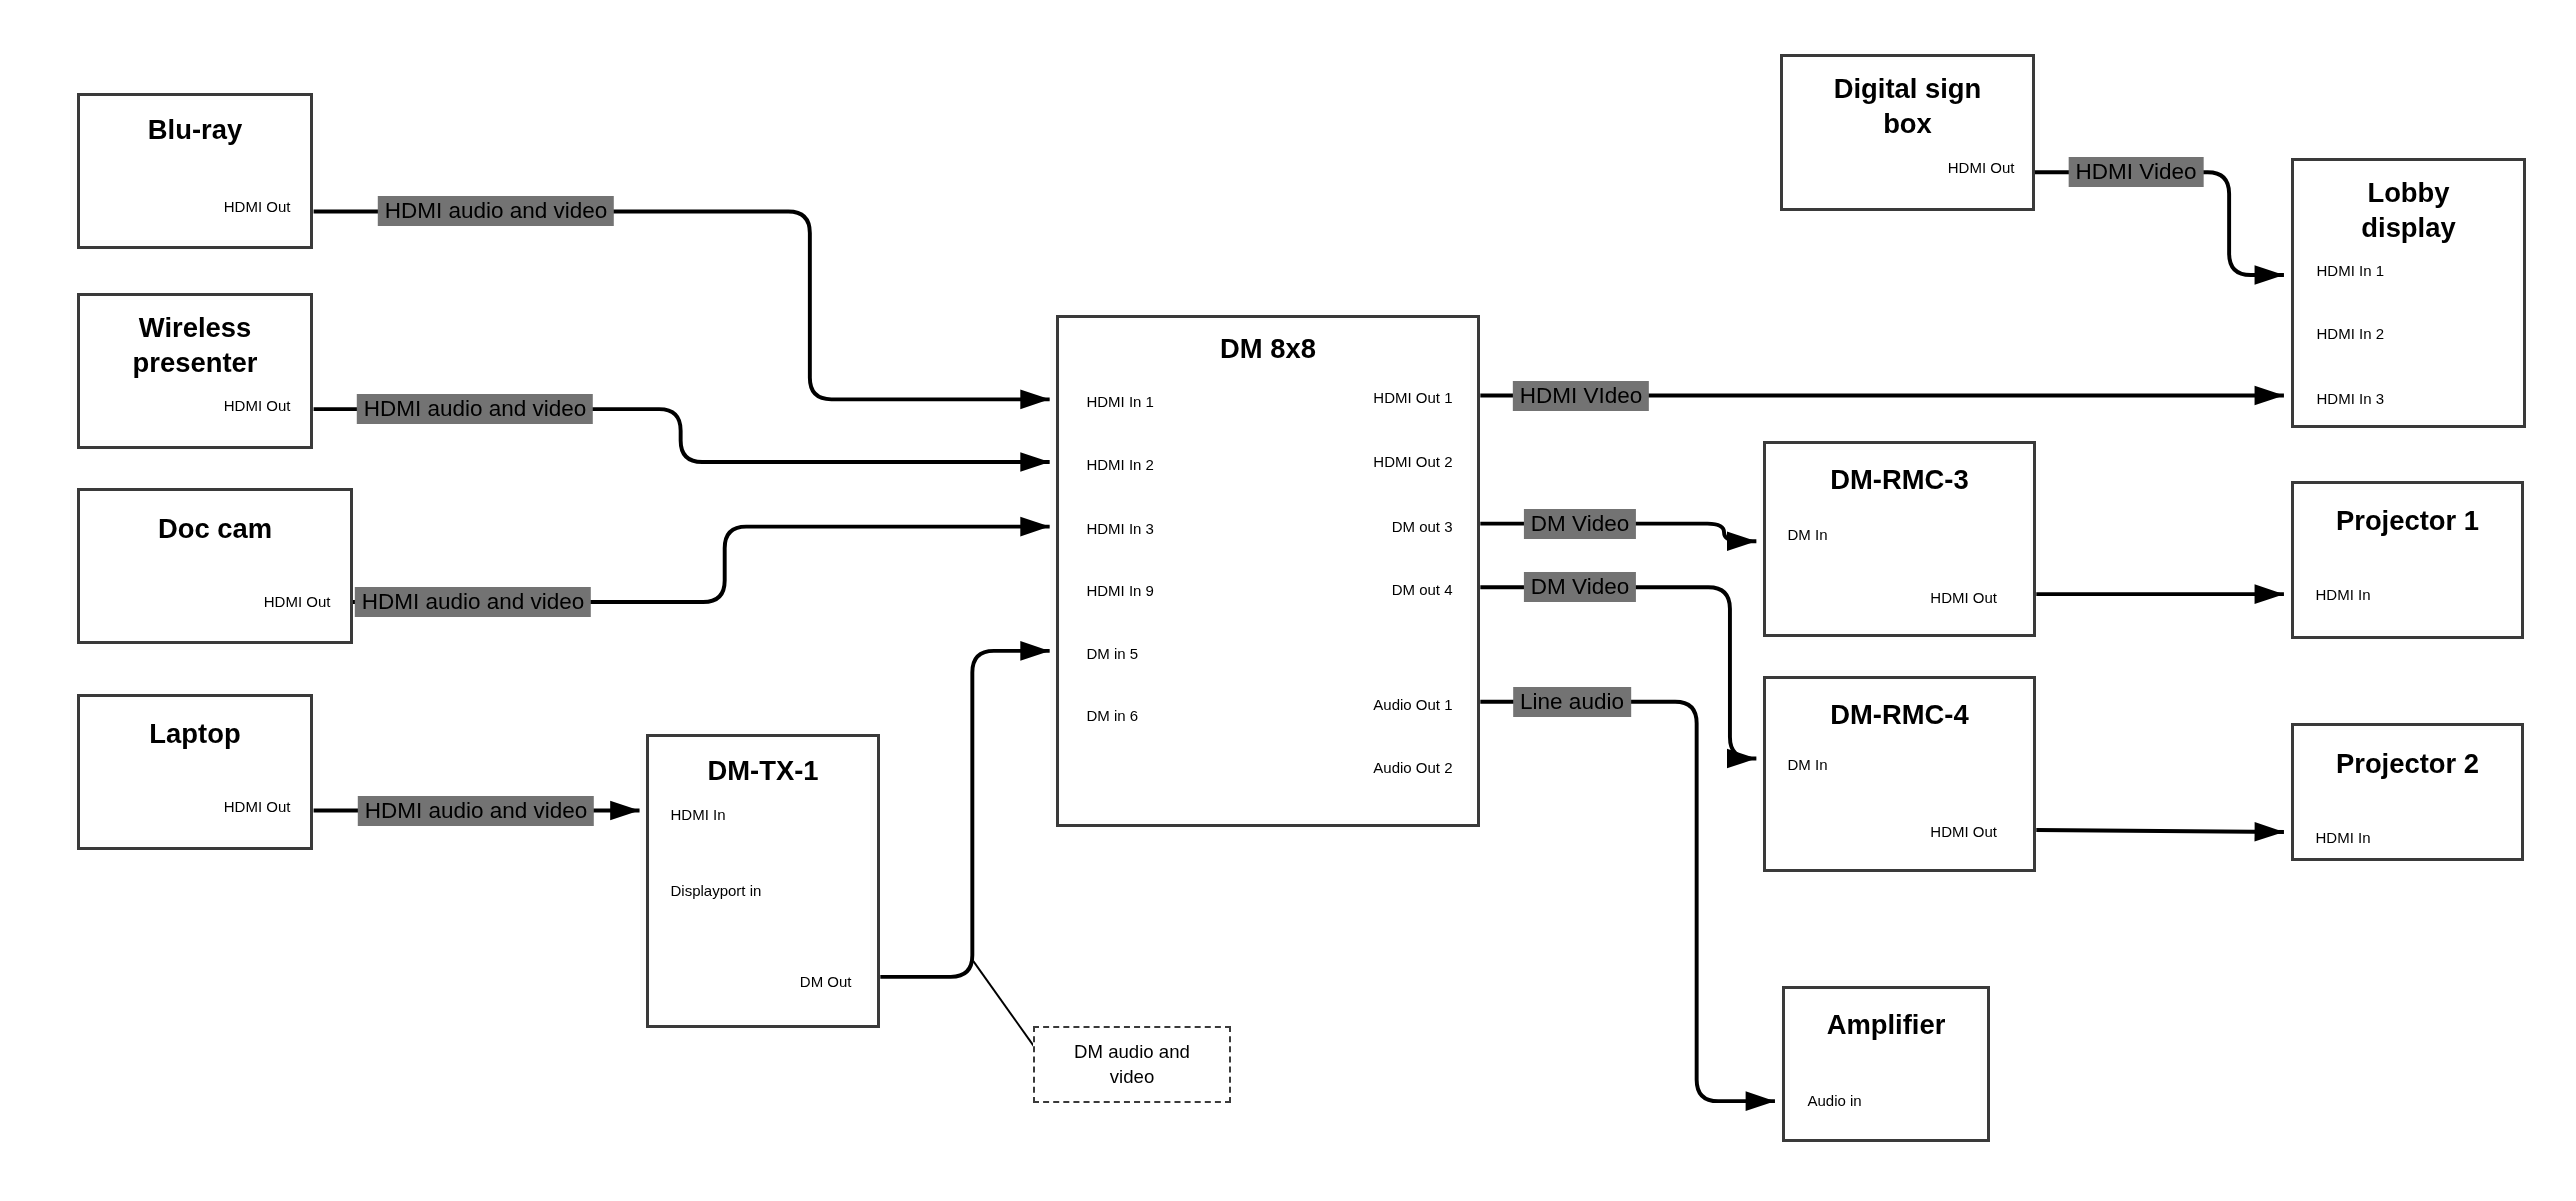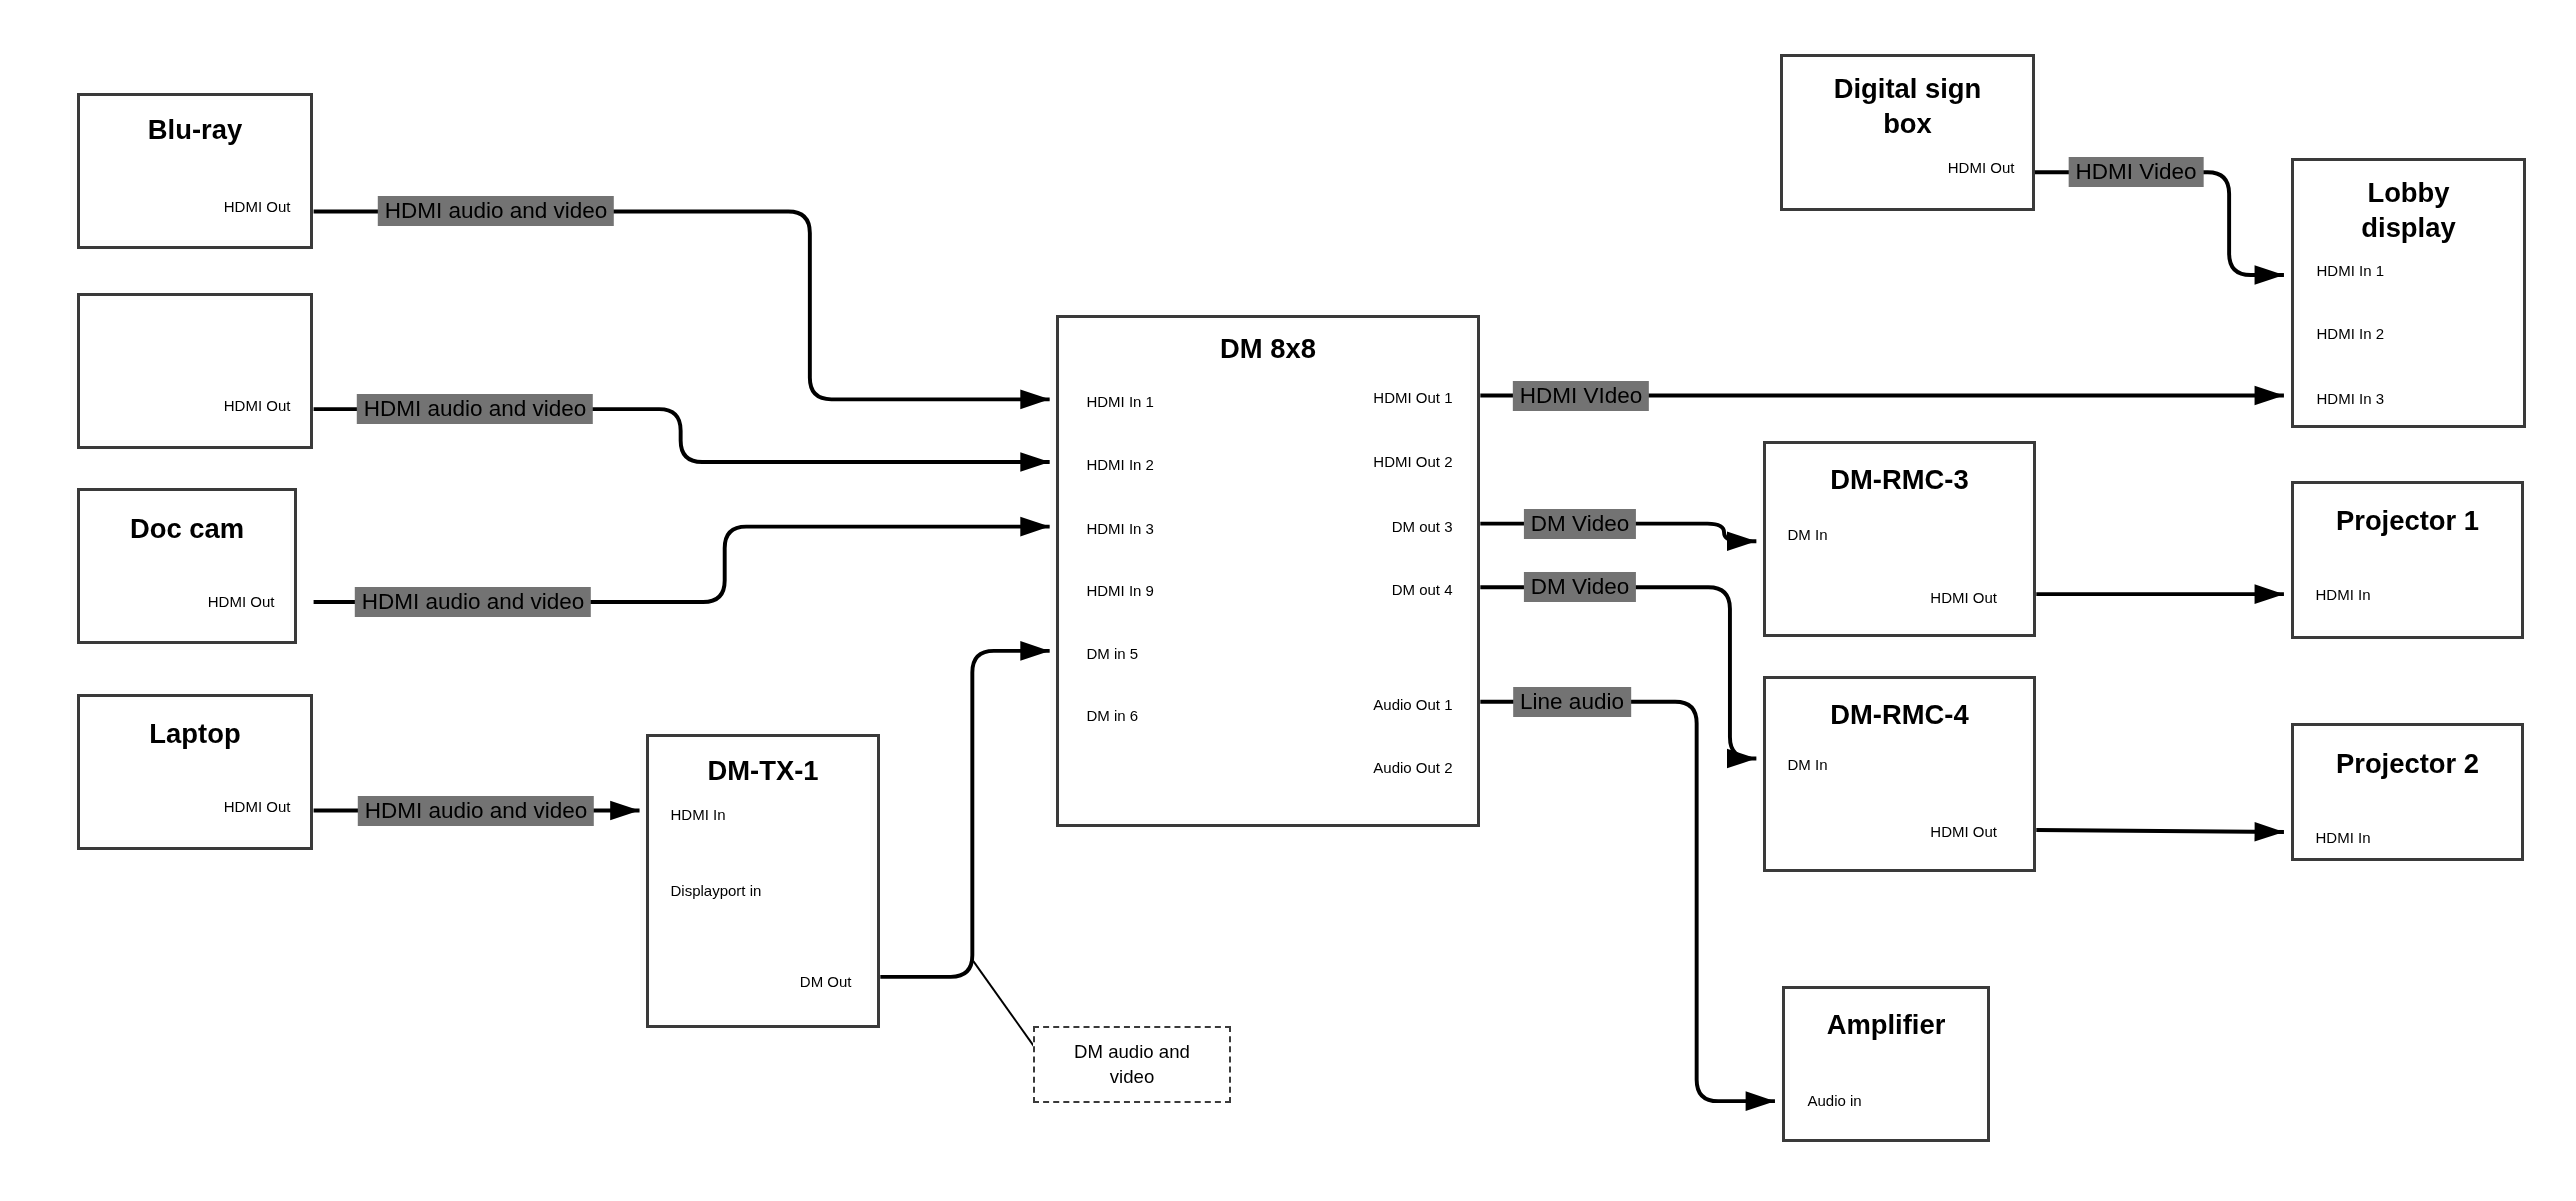--- a/index.html
+++ b/index.html
@@ -47,24 +47,25 @@
     </g>
     <path d="M 994 982 L 1056 1069" fill="none" stroke="#000" stroke-width="2"></path>
   </svg>
 
   <div class="node" style="left:77px;top:93px;width:236px;height:156px;">
     <div class="title">Blu-ray</div>
     <span class="port right" style="right:19.6px;top:111px;">HDMI Out</span>
   </div>
 
   <div class="node" style="left:77px;top:293px;width:236px;height:156px;">
+    <div class="title constrained" style="width:196px;top:13.7px;">Wireless presenter</div>
     <span class="port right" style="right:19.6px;top:110px;">HDMI Out</span>
   </div>
 
-  <div class="node" style="left:77px;top:488px;width:220px;height:156px;">
+  <div class="node" style="left:77px;top:488px;width:276px;height:156px;">
     <div class="title" style="top:19.6px;">Doc cam</div>
     <span class="port right" style="right:19.6px;top:111px;">HDMI Out</span>
   </div>
 
   <div class="node" style="left:77px;top:694px;width:236px;height:156px;">
     <div class="title" style="top:18.6px;">Laptop</div>
     <span class="port right" style="right:19.6px;top:110px;">HDMI Out</span>
   </div>
 
   <div class="node" style="left:646px;top:734px;width:234px;height:294px;">

